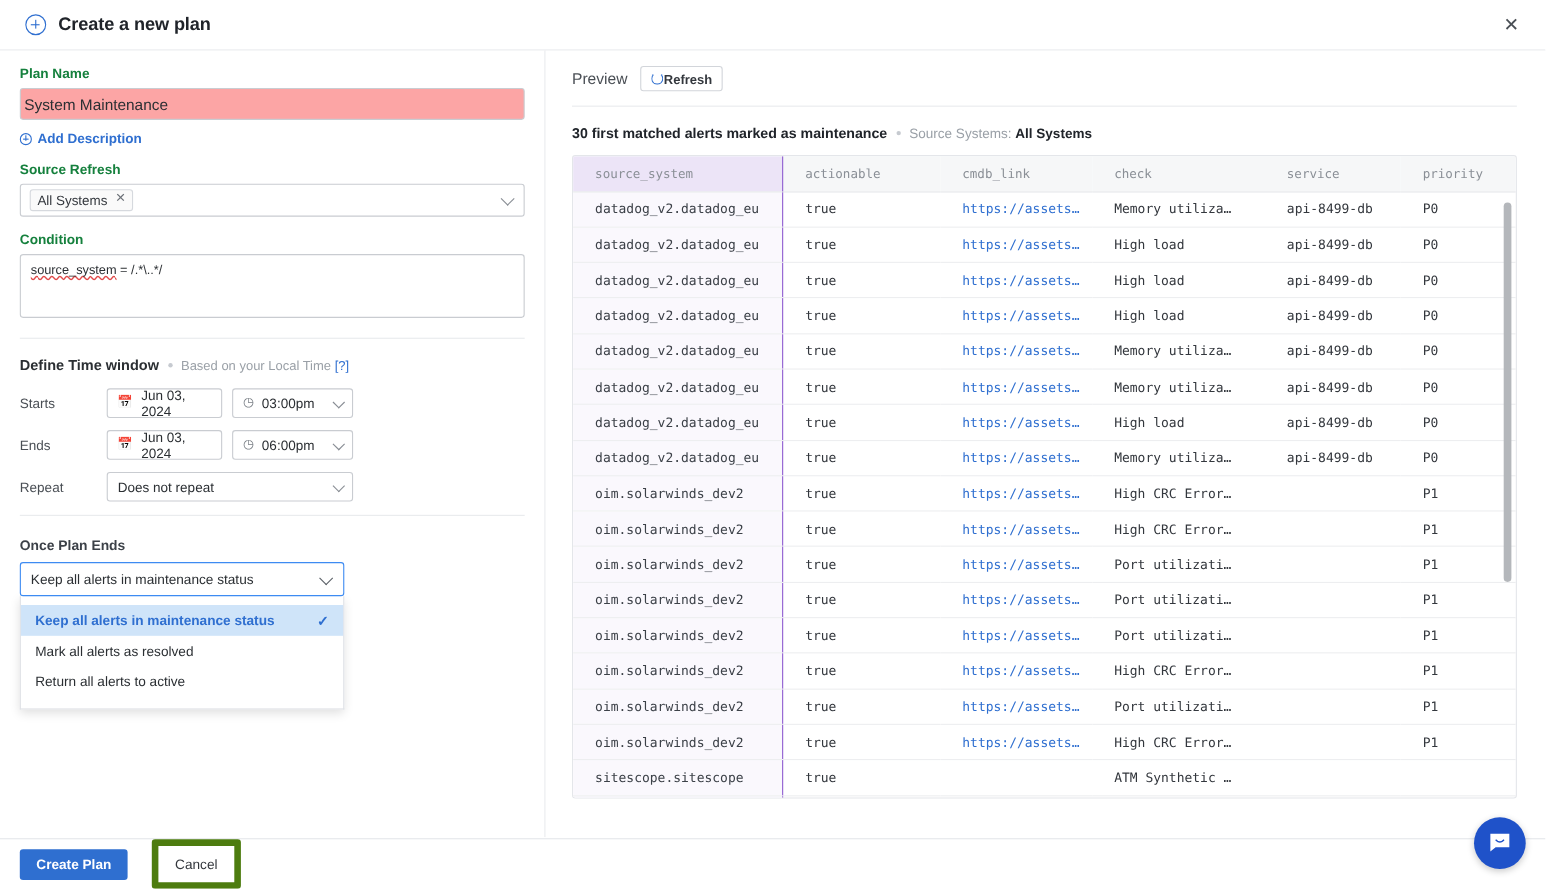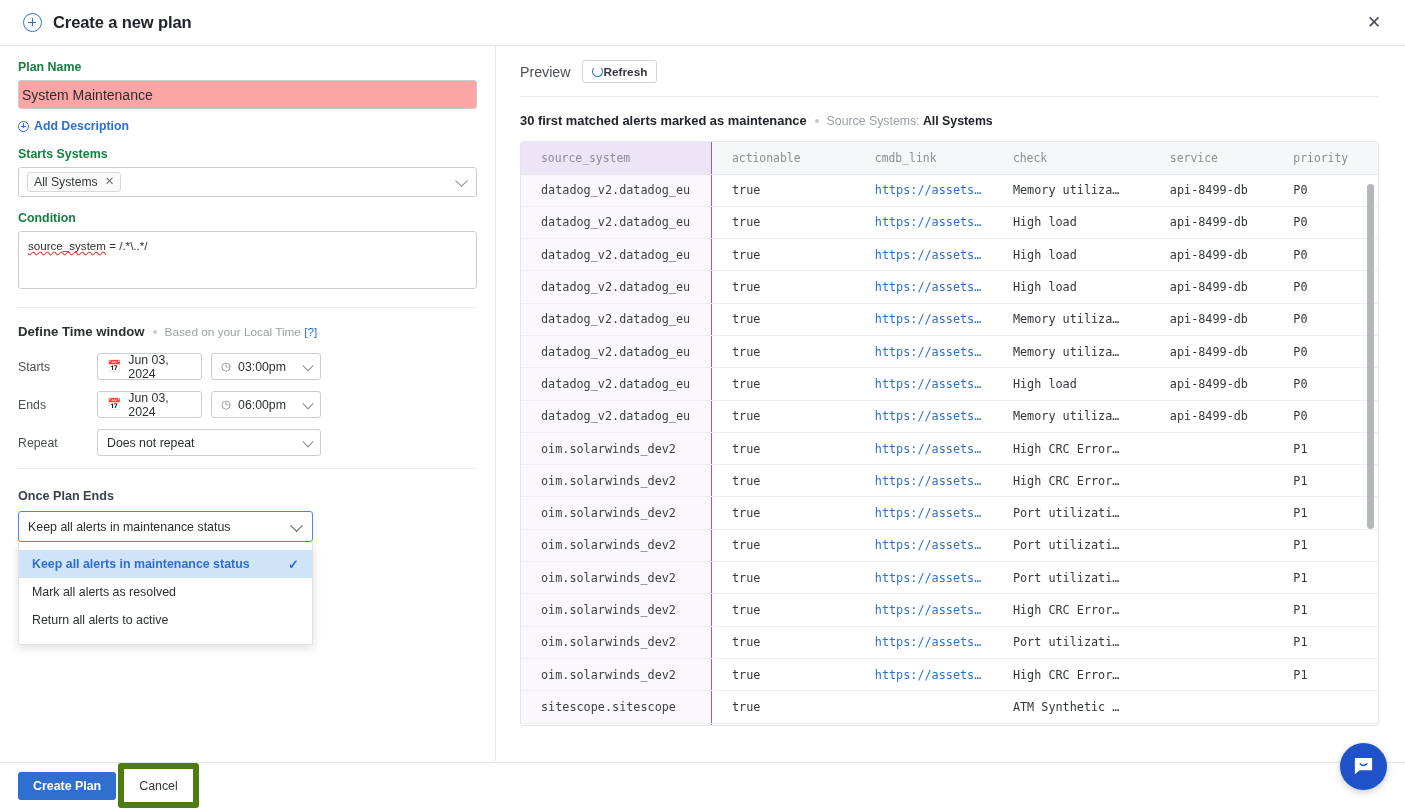--- a/index.html
+++ b/index.html
@@ -165,21 +165,21 @@
 
   .vscroll{
     position:absolute;right:4px;top:42px;width:7px;height:345px;
     background:#b4b7bb;border-radius:4px;
   }
 
   
   .footer{
     position:absolute;left:0;right:0;bottom:0;height:46px;
     border-top:1px solid #e4e6ea;background:#fff;display:flex;align-items:center;
-    padding-left:18px;gap:2px;
+    padding-left:18px;gap:22px;
   }
   .btn-primary{
     background:#2f6fd0;color:#fff;border:none;border-radius:3px;height:28px;
     padding:0 15px;font-size:12.4px;font-weight:bold;cursor:pointer;
     font-family:"Liberation Sans",sans-serif;
   }
   .btn-secondary{
     background:#fff;color:#33373d;border:6px solid #4d7c0f;border-radius:3px;height:45px;
     padding:0 15px;font-size:12.4px;cursor:pointer;font-family:"Liberation Sans",sans-serif;
   }
@@ -204,21 +204,21 @@
   <div class="left-pane">
 
     <div class="field-label">Plan Name</div>
     <div class="text-input">System Maintenance</div>
 
     <div class="add-desc">
       <span class="mini-plus"></span>
       <span>Add Description</span>
     </div>
 
-    <div class="field-label">Starts Systems</div>
+    <div class="field-label">Source Refresh</div>
     <div class="multiselect">
       <span class="chip">
         <span>All Systems</span>
         <span class="chip-x">✕</span>
       </span>
       <span class="caret"></span>
     </div>
 
     <div class="section-gap"></div>
     <div class="field-label">Condition</div>

